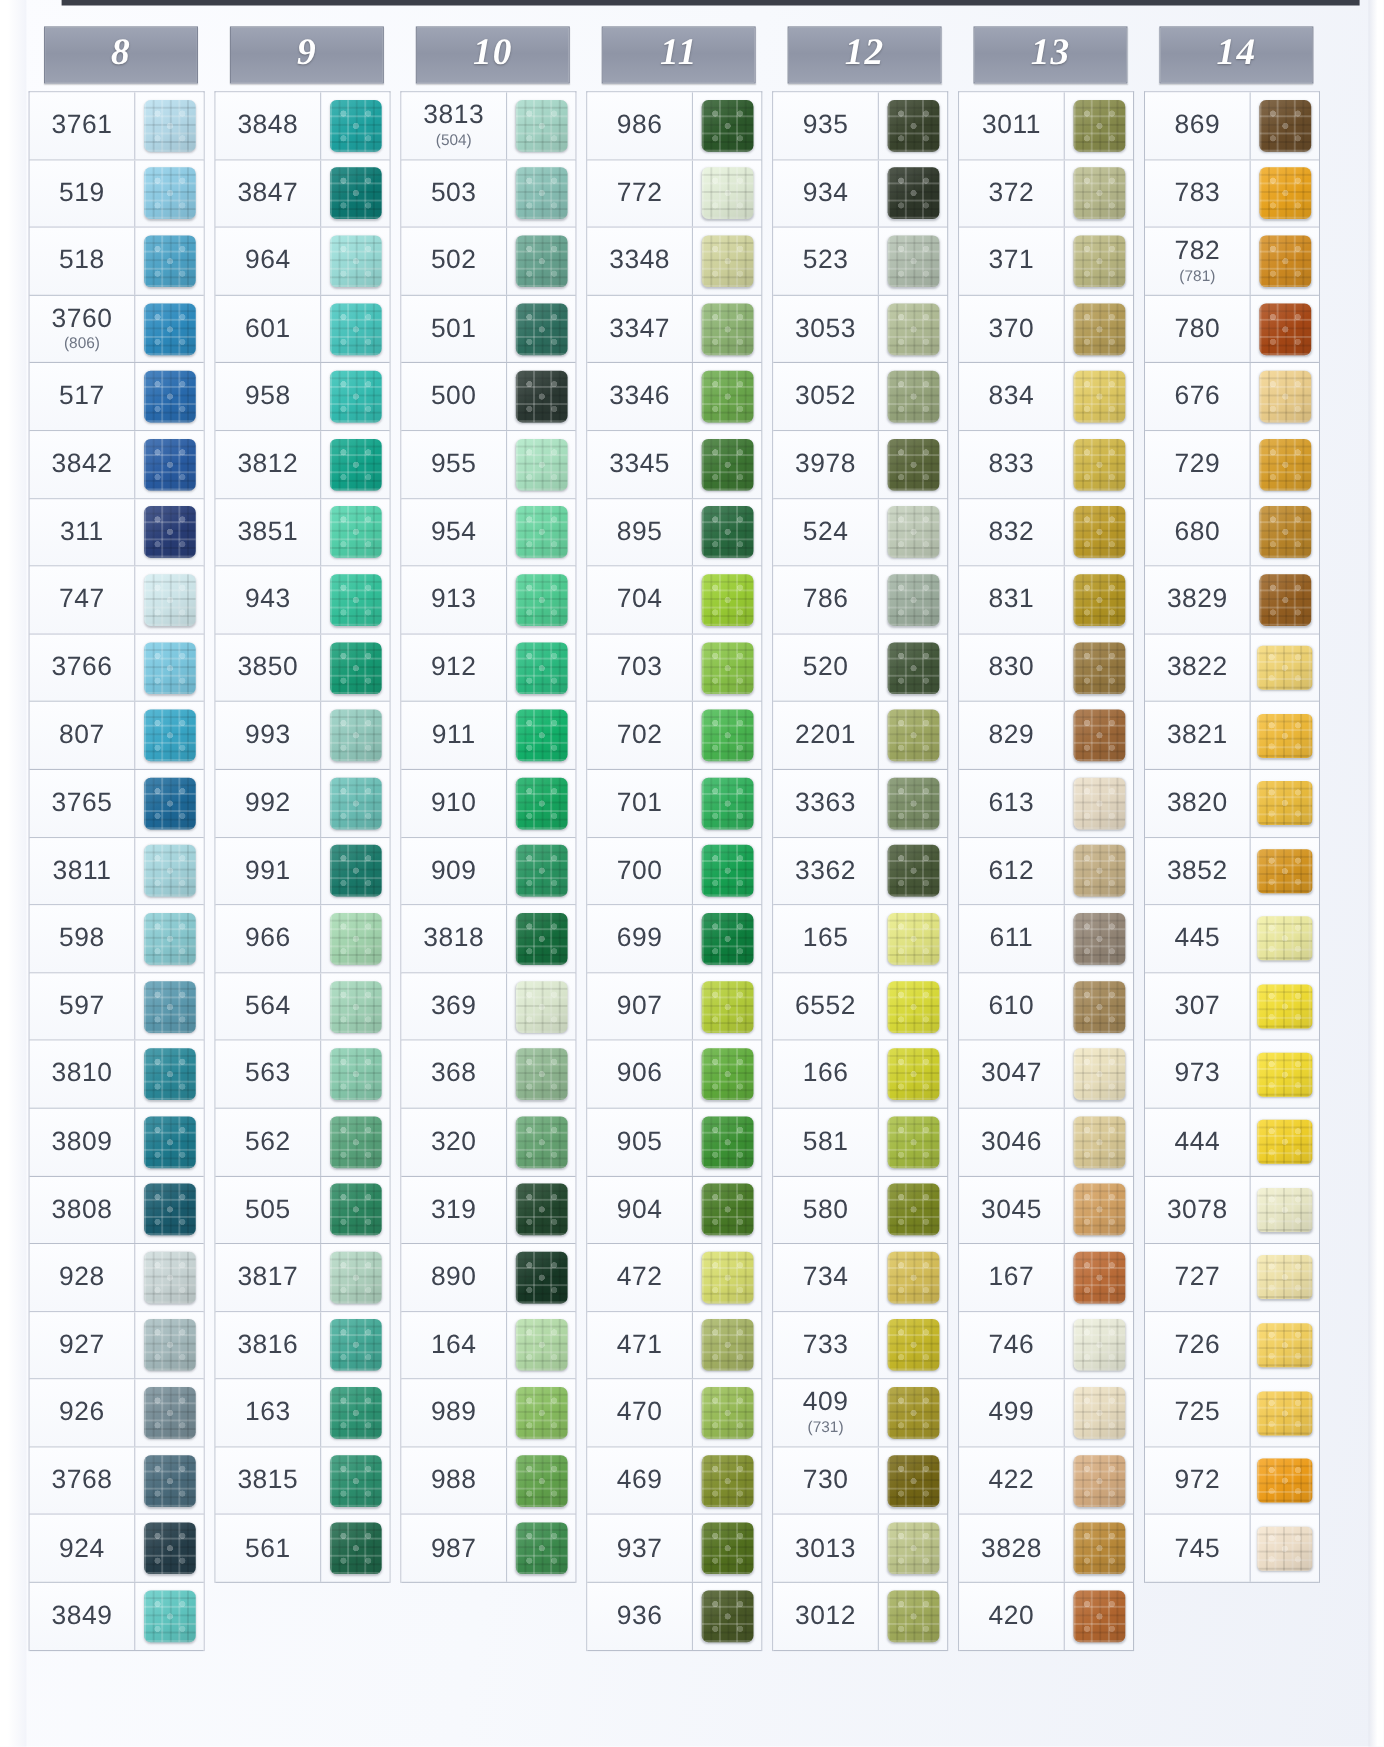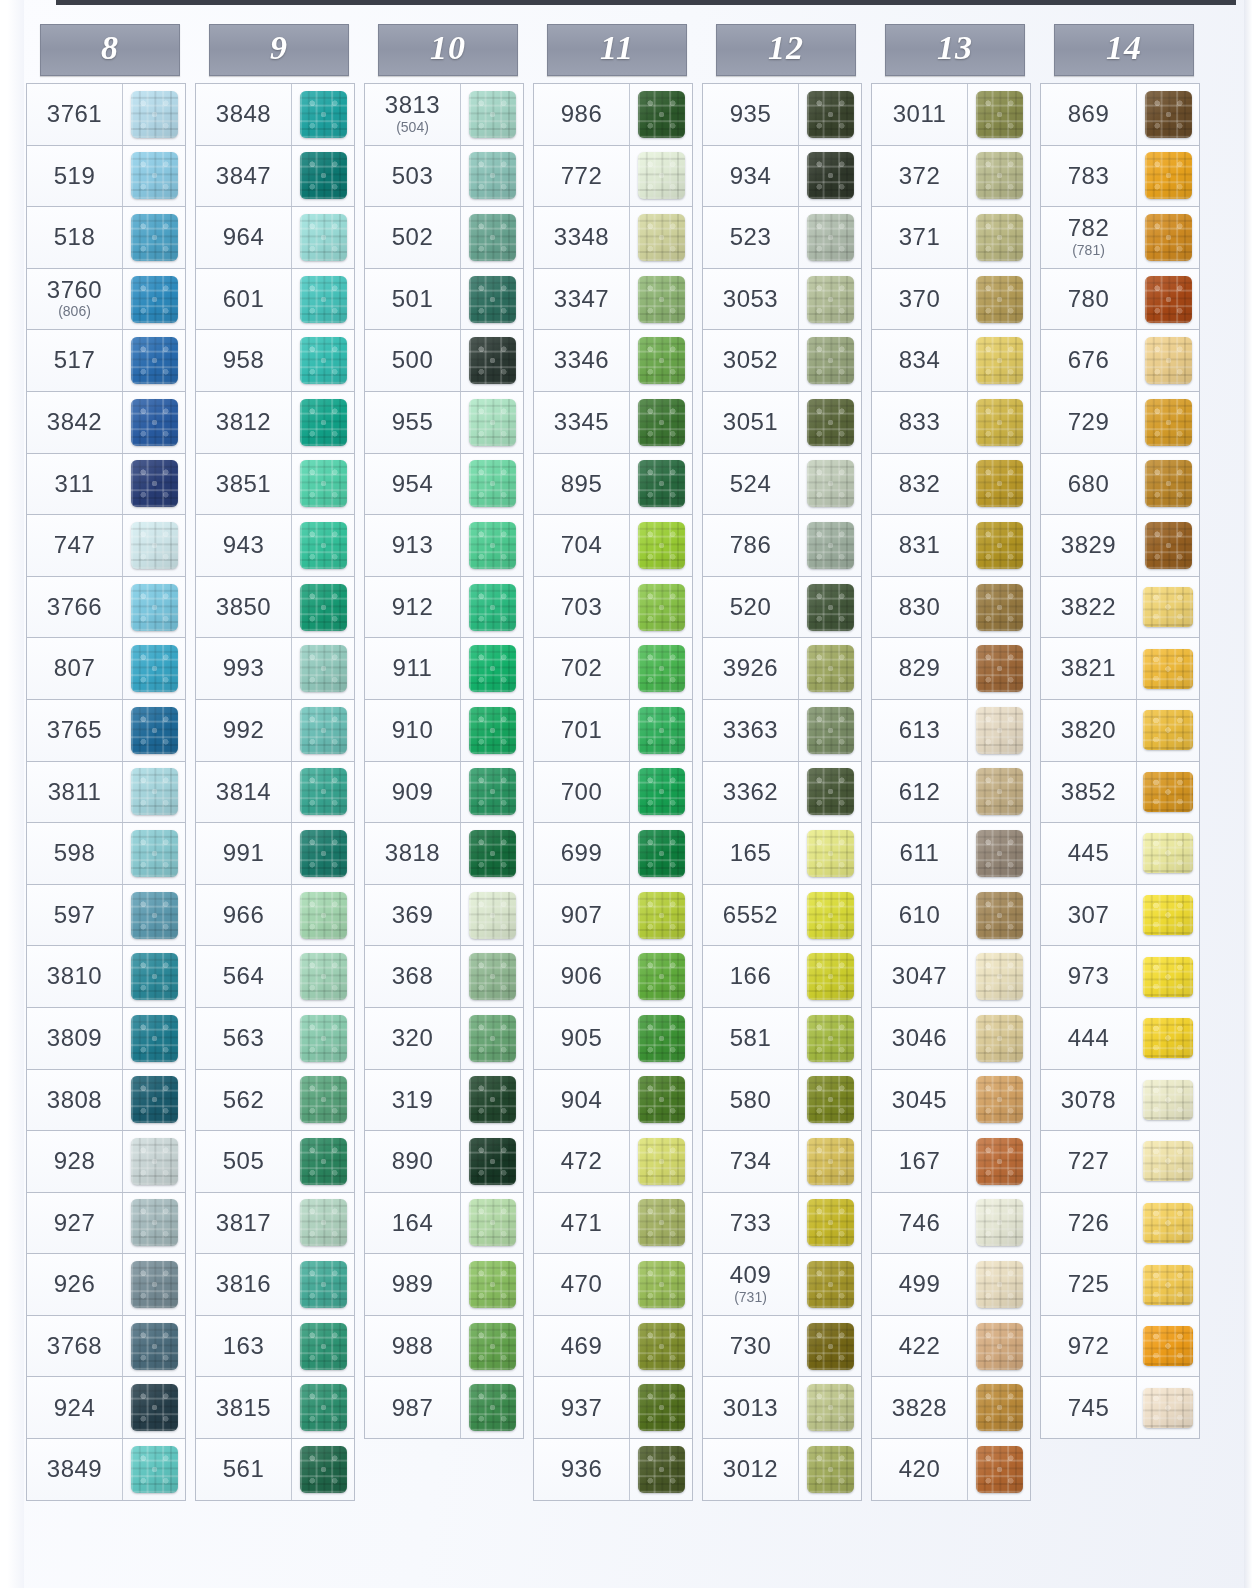--- a/index.html
+++ b/index.html
@@ -430,28 +430,20 @@
           <div class="row">
             <div class="code-cell">
               <div class="code">992</div>
             </div>
             <div class="swatch-cell">
               <div class="swatch" style="background: rgb(109, 196, 187);"></div>
             </div>
           </div>
           <div class="row">
             <div class="code-cell">
-              <div class="code">3814</div>
-            </div>
-            <div class="swatch-cell">
-              <div class="swatch" style="background: rgb(58, 171, 150);"></div>
-            </div>
-          </div>
-          <div class="row">
-            <div class="code-cell">
               <div class="code">991</div>
             </div>
             <div class="swatch-cell">
               <div class="swatch" style="background: rgb(27, 126, 110);"></div>
             </div>
           </div>
           <div class="row">
             <div class="code-cell">
               <div class="code">966</div>
             </div>
@@ -948,21 +940,21 @@
           <div class="row">
             <div class="code-cell">
               <div class="code">3052</div>
             </div>
             <div class="swatch-cell">
               <div class="swatch" style="background: rgb(154, 169, 127);"></div>
             </div>
           </div>
           <div class="row">
             <div class="code-cell">
-              <div class="code">3051</div>
+              <div class="code">3978</div>
             </div>
             <div class="swatch-cell">
               <div class="swatch" style="background: rgb(93, 106, 60);"></div>
             </div>
           </div>
           <div class="row">
             <div class="code-cell">
               <div class="code">524</div>
             </div>
             <div class="swatch-cell">
@@ -980,21 +972,21 @@
           <div class="row">
             <div class="code-cell">
               <div class="code">520</div>
             </div>
             <div class="swatch-cell">
               <div class="swatch" style="background: rgb(69, 90, 60);"></div>
             </div>
           </div>
           <div class="row">
             <div class="code-cell">
-              <div class="code">3926</div>
+              <div class="code">2201</div>
             </div>
             <div class="swatch-cell">
               <div class="swatch" style="background: rgb(163, 173, 100);"></div>
             </div>
           </div>
           <div class="row">
             <div class="code-cell">
               <div class="code">3363</div>
             </div>
             <div class="swatch-cell">

